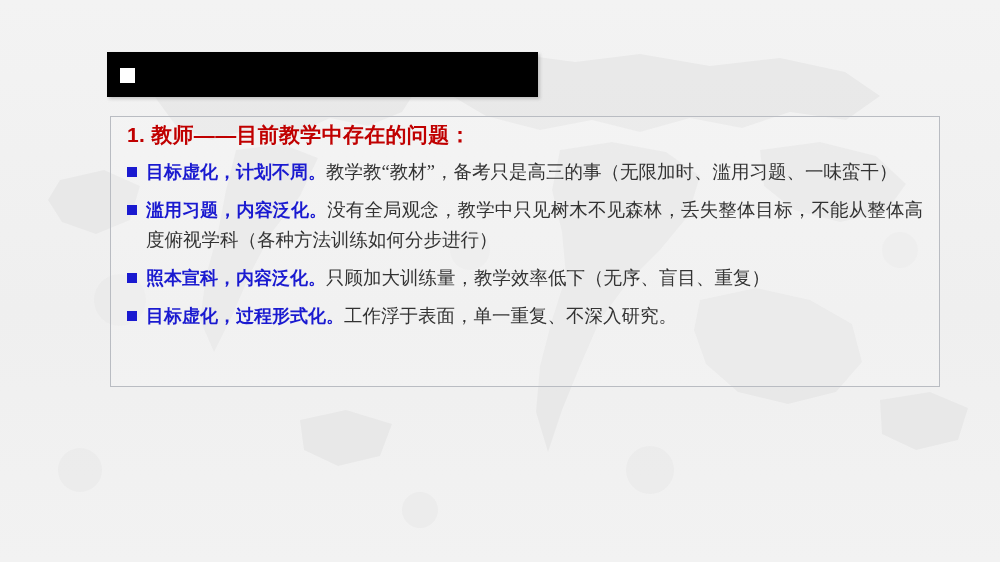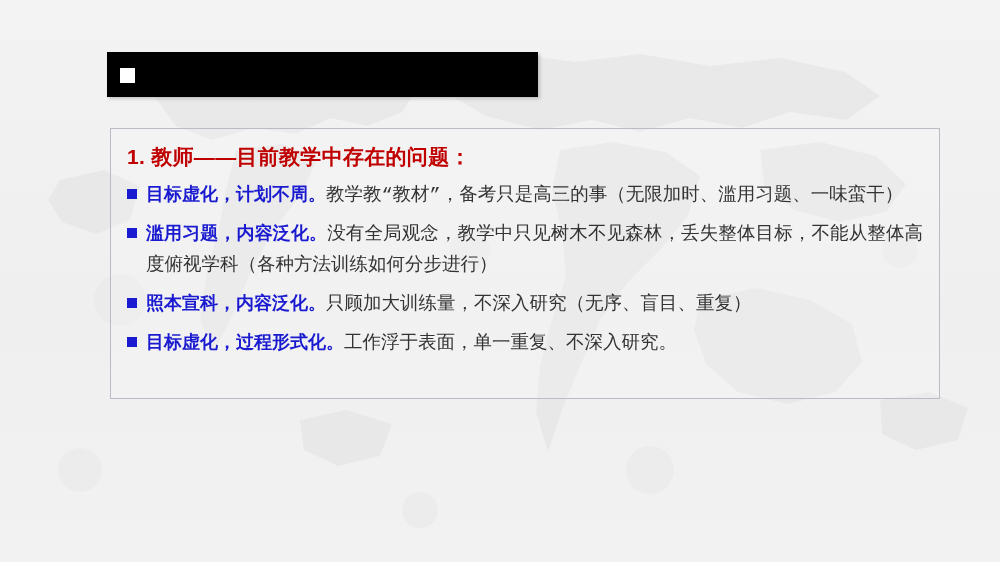--- a/index.html
+++ b/index.html
@@ -59,27 +59,27 @@
     font-weight: 700;
     letter-spacing: 0.5px;
     white-space: nowrap;
     line-height: 1;
   }
 
   
   #content-box {
     position: absolute;
     left: 110px;
-    top: 128px;
+    top: 116px;
     width: 830px;
     height: 271px;
     border: 1px solid #b9bcc2;
     background: rgba(255,255,255,0.16);
     box-sizing: border-box;
-    padding: 14px 16px 0 16px;
+    padding: 4px 16px 0 16px;
   }
 
   #section-heading {
     color: #c00000;
     font-family: "Liberation Sans", "DejaVu Sans", sans-serif;
     font-size: 21px;
     font-weight: 700;
     letter-spacing: 0.3px;
     margin: 0 0 9px 0;
     white-space: nowrap;
@@ -109,21 +109,21 @@
     flex: 1 1 auto;
   }
   .lead {
     color: #1a1ad0;
     font-weight: 700;
     font-family: "Liberation Sans", "DejaVu Sans", sans-serif;
     font-size: 18px;
     margin-top: 36px;
   }
   .rest {
-    font-family: Liberation Mono, monospace;
+    font-family: Liberation Serif, serif;
     color: #333333;
   }
 </style>
 </head>
 <body>
 
 <div id="slide">
 
   <div id="map-bg">
     <svg viewBox="0 0 1000 562" preserveAspectRatio="none" aria-hidden="true">
@@ -167,21 +167,21 @@
     <div class="bullet-row">
       <span class="bullet-square"></span>
       <div class="bullet-text">
         <span class="lead">滥用习题，内容泛化。</span><span class="rest">没有全局观念，教学中只见树木不见森林，丢失整体目标，不能从整体高度俯视学科（各种方法训练如何分步进行）</span>
       </div>
     </div>
 
     <div class="bullet-row">
       <span class="bullet-square"></span>
       <div class="bullet-text">
-        <span class="lead">照本宣科，内容泛化。</span><span class="rest">只顾加大训练量，不深入研究（无序、盲目、重复）</span>
+        <span class="lead">照本宣科，内容泛化。</span><span class="rest">只顾加大训练量，教学效率低下（无序、盲目、重复）</span>
       </div>
     </div>
 
     <div class="bullet-row">
       <span class="bullet-square"></span>
       <div class="bullet-text">
         <span class="lead">目标虚化，过程形式化。</span><span class="rest">工作浮于表面，单一重复、不深入研究。</span>
       </div>
     </div>
 

